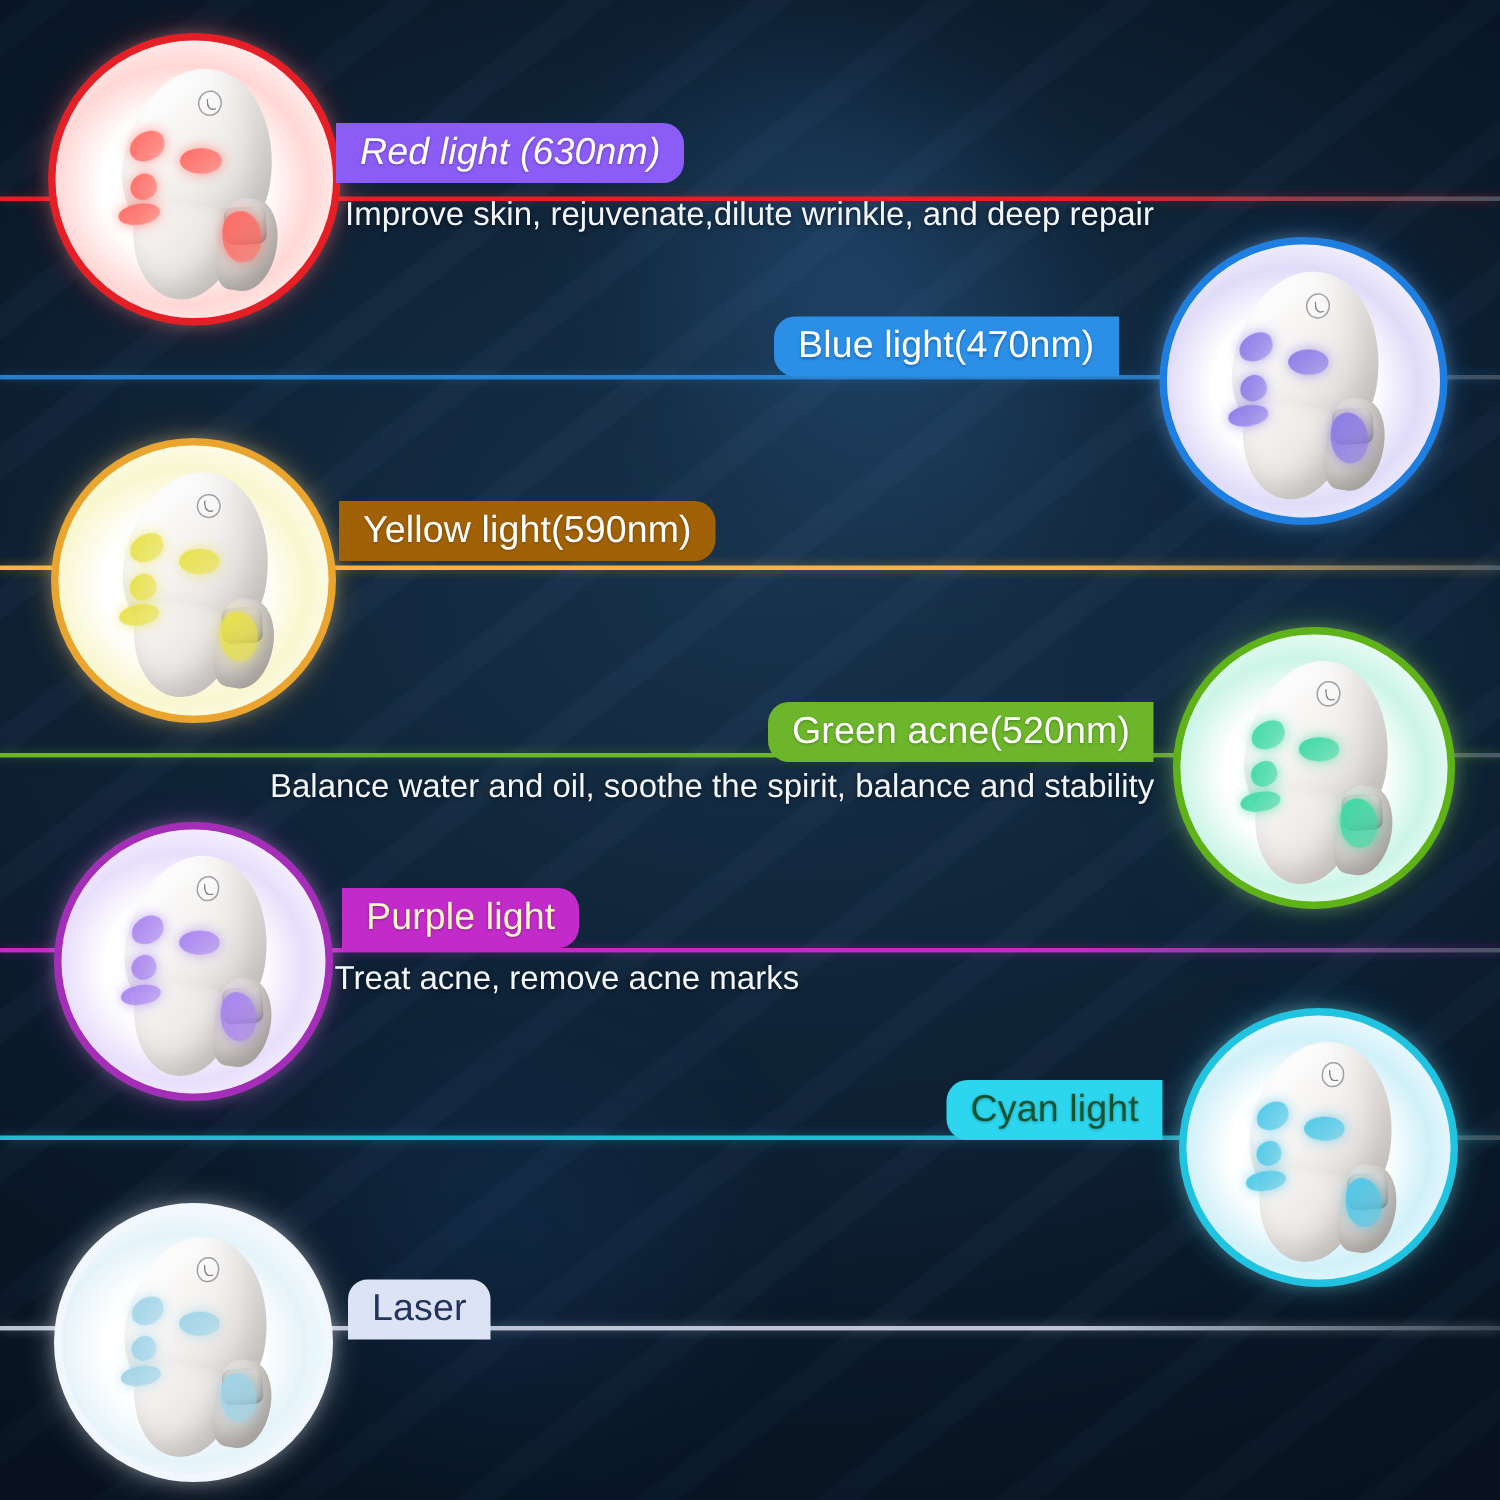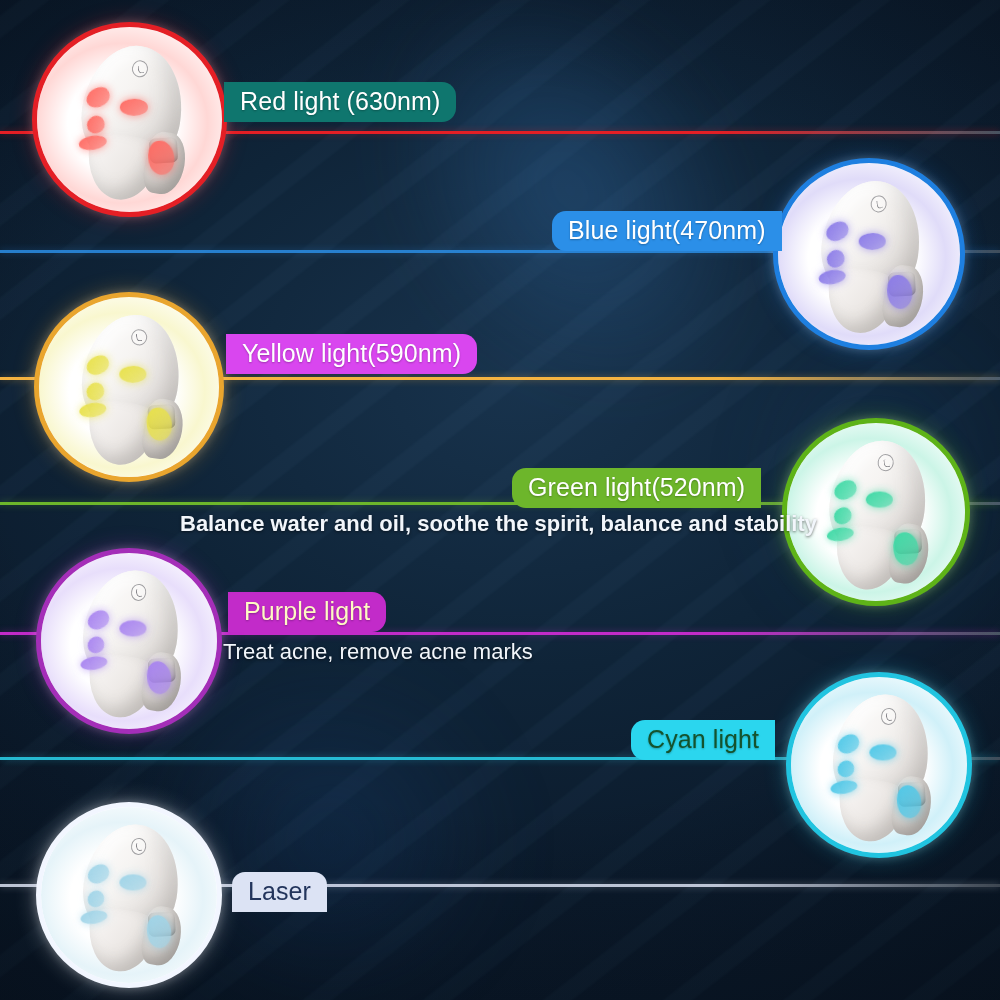--- a/index.html
+++ b/index.html
@@ -181,82 +181,83 @@
         <div class="strap"></div>
         <div class="btn-dot"></div>
         <div class="slot eye-l" id="led-red-1" style="background: linear-gradient(140deg, rgb(255, 107, 99) 0%, rgba(255, 107, 99, 0.8) 60%, rgba(255, 107, 99, 0.6) 100%); box-shadow: rgba(255, 107, 99, 0.667) 0px 0px 9px;"></div>
         <div class="slot eye-r" id="led-red-2" style="background: linear-gradient(140deg, rgb(255, 107, 99) 0%, rgba(255, 107, 99, 0.8) 60%, rgba(255, 107, 99, 0.6) 100%); box-shadow: rgba(255, 107, 99, 0.667) 0px 0px 9px;"></div>
         <div class="slot nose" id="led-red-3" style="background: linear-gradient(140deg, rgb(255, 107, 99) 0%, rgba(255, 107, 99, 0.8) 60%, rgba(255, 107, 99, 0.6) 100%); box-shadow: rgba(255, 107, 99, 0.667) 0px 0px 9px;"></div>
         <div class="slot mouth" id="led-red-4" style="background: linear-gradient(140deg, rgb(255, 107, 99) 0%, rgba(255, 107, 99, 0.8) 60%, rgba(255, 107, 99, 0.6) 100%); box-shadow: rgba(255, 107, 99, 0.667) 0px 0px 9px;"></div>
         <div class="slot neck-led" id="led-red-5" style="background: linear-gradient(140deg, rgb(255, 107, 99) 0%, rgba(255, 107, 99, 0.8) 60%, rgba(255, 107, 99, 0.6) 100%); box-shadow: rgba(255, 107, 99, 0.667) 0px 0px 9px;"></div>
       </div>
     </div>
   </div>
-  <div class="badge round-r" id="badge-red" style="left: 224px; top: 82px; background: #0f766e; color: rgb(255, 255, 255); text-shadow: rgba(0, 0, 0, 0.28) 0px 1px 2px;">Red light (630nm)</div>
+  <div class="badge round-r" id="badge-red" style="left: 224px; top: 82px; background: #8b5cf6; color: rgb(255, 255, 255); text-shadow: rgba(0, 0, 0, 0.28) 0px 1px 2px; font-style: italic;">Red light (630nm)</div>
+  <div class="desc" id="desc-red" style="left:230px; top:129px;">Improve skin, rejuvenate,dilute wrinkle, and deep repair</div>
 
   <div class="rule" id="rule-blue" style="top: 250px; background: linear-gradient(90deg, rgb(43, 143, 232) 0%, rgb(43, 143, 232) 72%, rgba(255, 255, 255, 0.25) 100%); box-shadow: rgba(43, 143, 232, 0.4) 0px 0px 7px; opacity: 0.85;"></div>
   <div class="mask-wrap" id="mask-blue" style="left:773px; top:158px; width:192px; height:192px;">
     <div class="ring" id="ring-blue" style="border-color: rgb(30, 127, 224); box-shadow: rgba(30, 127, 224, 0.333) 0px 0px 22px, rgba(255, 255, 255, 0.25) 0px 0px 10px;">
       <div class="inner-glow" id="glow-blue" style="background: radial-gradient(64% 60% at 46% 52%, rgb(255, 255, 255) 0%, rgb(255, 255, 255) 46%, rgba(139, 123, 232, 0.267) 72%, rgba(139, 123, 232, 0.133) 88%, rgb(255, 255, 255) 100%);"></div>
       <div class="face">
         <div class="skull"></div>
           <div class="chin"></div>
           <div class="neck"></div>
         <div class="strap"></div>
         <div class="btn-dot"></div>
         <div class="slot eye-l" id="led-blue-1" style="background: linear-gradient(140deg, rgb(139, 123, 232) 0%, rgba(139, 123, 232, 0.8) 60%, rgba(139, 123, 232, 0.6) 100%); box-shadow: rgba(139, 123, 232, 0.667) 0px 0px 9px;"></div>
         <div class="slot eye-r" id="led-blue-2" style="background: linear-gradient(140deg, rgb(139, 123, 232) 0%, rgba(139, 123, 232, 0.8) 60%, rgba(139, 123, 232, 0.6) 100%); box-shadow: rgba(139, 123, 232, 0.667) 0px 0px 9px;"></div>
         <div class="slot nose" id="led-blue-3" style="background: linear-gradient(140deg, rgb(139, 123, 232) 0%, rgba(139, 123, 232, 0.8) 60%, rgba(139, 123, 232, 0.6) 100%); box-shadow: rgba(139, 123, 232, 0.667) 0px 0px 9px;"></div>
         <div class="slot mouth" id="led-blue-4" style="background: linear-gradient(140deg, rgb(139, 123, 232) 0%, rgba(139, 123, 232, 0.8) 60%, rgba(139, 123, 232, 0.6) 100%); box-shadow: rgba(139, 123, 232, 0.667) 0px 0px 9px;"></div>
         <div class="slot neck-led" id="led-blue-5" style="background: linear-gradient(140deg, rgb(139, 123, 232) 0%, rgba(139, 123, 232, 0.8) 60%, rgba(139, 123, 232, 0.6) 100%); box-shadow: rgba(139, 123, 232, 0.667) 0px 0px 9px;"></div>
       </div>
     </div>
   </div>
-  <div class="badge round-l" id="badge-blue" style="left: 552px; top: 211px; background: rgb(43, 143, 232); color: rgb(255, 255, 255); text-shadow: rgba(0, 0, 0, 0.28) 0px 1px 2px;">Blue light(470nm)</div>
+  <div class="badge round-l" id="badge-blue" style="left: 516px; top: 211px; background: rgb(43, 143, 232); color: rgb(255, 255, 255); text-shadow: rgba(0, 0, 0, 0.28) 0px 1px 2px;">Blue light(470nm)</div>
 
   <div class="rule" id="rule-yellow" style="top: 377px; background: linear-gradient(90deg, rgb(245, 179, 65) 0%, rgb(245, 179, 65) 72%, rgba(255, 255, 255, 0.25) 100%); box-shadow: rgba(245, 179, 65, 0.4) 0px 0px 7px; opacity: 1;"></div>
   <div class="mask-wrap" id="mask-yellow" style="left:34px; top:292px; width:190px; height:190px;">
     <div class="ring" id="ring-yellow" style="border-color: rgb(233, 165, 46); box-shadow: rgba(233, 165, 46, 0.333) 0px 0px 22px, rgba(255, 255, 255, 0.25) 0px 0px 10px;">
       <div class="inner-glow" id="glow-yellow" style="background: radial-gradient(64% 60% at 46% 52%, rgb(255, 255, 255) 0%, rgb(255, 255, 255) 46%, rgba(232, 225, 74, 0.267) 72%, rgba(232, 225, 74, 0.133) 88%, rgb(255, 255, 255) 100%);"></div>
       <div class="face">
         <div class="skull"></div>
           <div class="chin"></div>
           <div class="neck"></div>
         <div class="strap"></div>
         <div class="btn-dot"></div>
         <div class="slot eye-l" id="led-yellow-1" style="background: linear-gradient(140deg, rgb(232, 225, 74) 0%, rgba(232, 225, 74, 0.8) 60%, rgba(232, 225, 74, 0.6) 100%); box-shadow: rgba(232, 225, 74, 0.667) 0px 0px 9px;"></div>
         <div class="slot eye-r" id="led-yellow-2" style="background: linear-gradient(140deg, rgb(232, 225, 74) 0%, rgba(232, 225, 74, 0.8) 60%, rgba(232, 225, 74, 0.6) 100%); box-shadow: rgba(232, 225, 74, 0.667) 0px 0px 9px;"></div>
         <div class="slot nose" id="led-yellow-3" style="background: linear-gradient(140deg, rgb(232, 225, 74) 0%, rgba(232, 225, 74, 0.8) 60%, rgba(232, 225, 74, 0.6) 100%); box-shadow: rgba(232, 225, 74, 0.667) 0px 0px 9px;"></div>
         <div class="slot mouth" id="led-yellow-4" style="background: linear-gradient(140deg, rgb(232, 225, 74) 0%, rgba(232, 225, 74, 0.8) 60%, rgba(232, 225, 74, 0.6) 100%); box-shadow: rgba(232, 225, 74, 0.667) 0px 0px 9px;"></div>
         <div class="slot neck-led" id="led-yellow-5" style="background: linear-gradient(140deg, rgb(232, 225, 74) 0%, rgba(232, 225, 74, 0.8) 60%, rgba(232, 225, 74, 0.6) 100%); box-shadow: rgba(232, 225, 74, 0.667) 0px 0px 9px;"></div>
       </div>
     </div>
   </div>
-  <div class="badge round-r" id="badge-yellow" style="left: 226px; top: 334px; background: #d946ef; color: rgb(255, 255, 255); text-shadow: rgba(0, 0, 0, 0.28) 0px 1px 2px;">Yellow light(590nm)</div>
+  <div class="badge round-r" id="badge-yellow" style="left: 226px; top: 334px; background: #a16207; color: rgb(255, 255, 255); text-shadow: rgba(0, 0, 0, 0.28) 0px 1px 2px;">Yellow light(590nm)</div>
 
   <div class="rule" id="rule-green" style="top: 502px; background: linear-gradient(90deg, rgb(109, 182, 43) 0%, rgb(109, 182, 43) 72%, rgba(255, 255, 255, 0.25) 100%); box-shadow: rgba(109, 182, 43, 0.4) 0px 0px 7px; opacity: 1;"></div>
   <div class="mask-wrap" id="mask-green" style="left:782px; top:418px; width:188px; height:188px;">
     <div class="ring" id="ring-green" style="border-color: rgb(94, 179, 24); box-shadow: rgba(94, 179, 24, 0.333) 0px 0px 22px, rgba(255, 255, 255, 0.25) 0px 0px 10px;">
       <div class="inner-glow" id="glow-green" style="background: radial-gradient(64% 60% at 46% 52%, rgb(255, 255, 255) 0%, rgb(255, 255, 255) 46%, rgba(62, 217, 165, 0.267) 72%, rgba(62, 217, 165, 0.133) 88%, rgb(255, 255, 255) 100%);"></div>
       <div class="face">
         <div class="skull"></div>
           <div class="chin"></div>
           <div class="neck"></div>
         <div class="strap"></div>
         <div class="btn-dot"></div>
         <div class="slot eye-l" id="led-green-1" style="background: linear-gradient(140deg, rgb(62, 217, 165) 0%, rgba(62, 217, 165, 0.8) 60%, rgba(62, 217, 165, 0.6) 100%); box-shadow: rgba(62, 217, 165, 0.667) 0px 0px 9px;"></div>
         <div class="slot eye-r" id="led-green-2" style="background: linear-gradient(140deg, rgb(62, 217, 165) 0%, rgba(62, 217, 165, 0.8) 60%, rgba(62, 217, 165, 0.6) 100%); box-shadow: rgba(62, 217, 165, 0.667) 0px 0px 9px;"></div>
         <div class="slot nose" id="led-green-3" style="background: linear-gradient(140deg, rgb(62, 217, 165) 0%, rgba(62, 217, 165, 0.8) 60%, rgba(62, 217, 165, 0.6) 100%); box-shadow: rgba(62, 217, 165, 0.667) 0px 0px 9px;"></div>
         <div class="slot mouth" id="led-green-4" style="background: linear-gradient(140deg, rgb(62, 217, 165) 0%, rgba(62, 217, 165, 0.8) 60%, rgba(62, 217, 165, 0.6) 100%); box-shadow: rgba(62, 217, 165, 0.667) 0px 0px 9px;"></div>
         <div class="slot neck-led" id="led-green-5" style="background: linear-gradient(140deg, rgb(62, 217, 165) 0%, rgba(62, 217, 165, 0.8) 60%, rgba(62, 217, 165, 0.6) 100%); box-shadow: rgba(62, 217, 165, 0.667) 0px 0px 9px;"></div>
       </div>
     </div>
   </div>
-  <div class="badge round-l" id="badge-green" style="left: 512px; top: 468px; background: rgb(109, 182, 43); color: rgb(255, 255, 255); text-shadow: rgba(0, 0, 0, 0.28) 0px 1px 2px;">Green light(520nm)</div>
-  <div class="desc" id="desc-green" style="left:180px; top:510px;font-weight:bold;">Balance water and oil, soothe the spirit, balance and stability</div>
+  <div class="badge round-l" id="badge-green" style="left: 512px; top: 468px; background: rgb(109, 182, 43); color: rgb(255, 255, 255); text-shadow: rgba(0, 0, 0, 0.28) 0px 1px 2px;">Green acne(520nm)</div>
+  <div class="desc" id="desc-green" style="left:180px; top:510px;">Balance water and oil, soothe the spirit, balance and stability</div>
 
   <div class="rule" id="rule-purple" style="top: 632px; background: linear-gradient(90deg, rgb(194, 43, 201) 0%, rgb(194, 43, 201) 72%, rgba(255, 255, 255, 0.25) 100%); box-shadow: rgba(194, 43, 201, 0.4) 0px 0px 7px; opacity: 1;"></div>
   <div class="mask-wrap" id="mask-purple" style="left:36px; top:548px; width:186px; height:186px;">
     <div class="ring" id="ring-purple" style="border-color: rgb(164, 46, 184); box-shadow: rgba(164, 46, 184, 0.333) 0px 0px 22px, rgba(255, 255, 255, 0.25) 0px 0px 10px;">
       <div class="inner-glow" id="glow-purple" style="background: radial-gradient(64% 60% at 46% 52%, rgb(255, 255, 255) 0%, rgb(255, 255, 255) 46%, rgba(168, 132, 240, 0.267) 72%, rgba(168, 132, 240, 0.133) 88%, rgb(255, 255, 255) 100%);"></div>
       <div class="face">
         <div class="skull"></div>
           <div class="chin"></div>
           <div class="neck"></div>
         <div class="strap"></div>
@@ -303,15 +304,15 @@
         <div class="strap"></div>
         <div class="btn-dot"></div>
         <div class="slot eye-l" id="led-laser-1" style="background: linear-gradient(140deg, rgb(159, 212, 232) 0%, rgba(159, 212, 232, 0.8) 60%, rgba(159, 212, 232, 0.6) 100%); box-shadow: rgba(159, 212, 232, 0.667) 0px 0px 9px;"></div>
         <div class="slot eye-r" id="led-laser-2" style="background: linear-gradient(140deg, rgb(159, 212, 232) 0%, rgba(159, 212, 232, 0.8) 60%, rgba(159, 212, 232, 0.6) 100%); box-shadow: rgba(159, 212, 232, 0.667) 0px 0px 9px;"></div>
         <div class="slot nose" id="led-laser-3" style="background: linear-gradient(140deg, rgb(159, 212, 232) 0%, rgba(159, 212, 232, 0.8) 60%, rgba(159, 212, 232, 0.6) 100%); box-shadow: rgba(159, 212, 232, 0.667) 0px 0px 9px;"></div>
         <div class="slot mouth" id="led-laser-4" style="background: linear-gradient(140deg, rgb(159, 212, 232) 0%, rgba(159, 212, 232, 0.8) 60%, rgba(159, 212, 232, 0.6) 100%); box-shadow: rgba(159, 212, 232, 0.667) 0px 0px 9px;"></div>
         <div class="slot neck-led" id="led-laser-5" style="background: linear-gradient(140deg, rgb(159, 212, 232) 0%, rgba(159, 212, 232, 0.8) 60%, rgba(159, 212, 232, 0.6) 100%); box-shadow: rgba(159, 212, 232, 0.667) 0px 0px 9px;"></div>
       </div>
     </div>
   </div>
-  <div class="badge round-all" id="badge-laser" style="left: 232px; top: 872px; background: rgb(220, 227, 244); color: rgb(35, 53, 92);">Laser</div>
+  <div class="badge round-all" id="badge-laser" style="left: 232px; top: 853px; background: rgb(220, 227, 244); color: rgb(35, 53, 92);">Laser</div>
 
 </div>
 
 </body></html>

